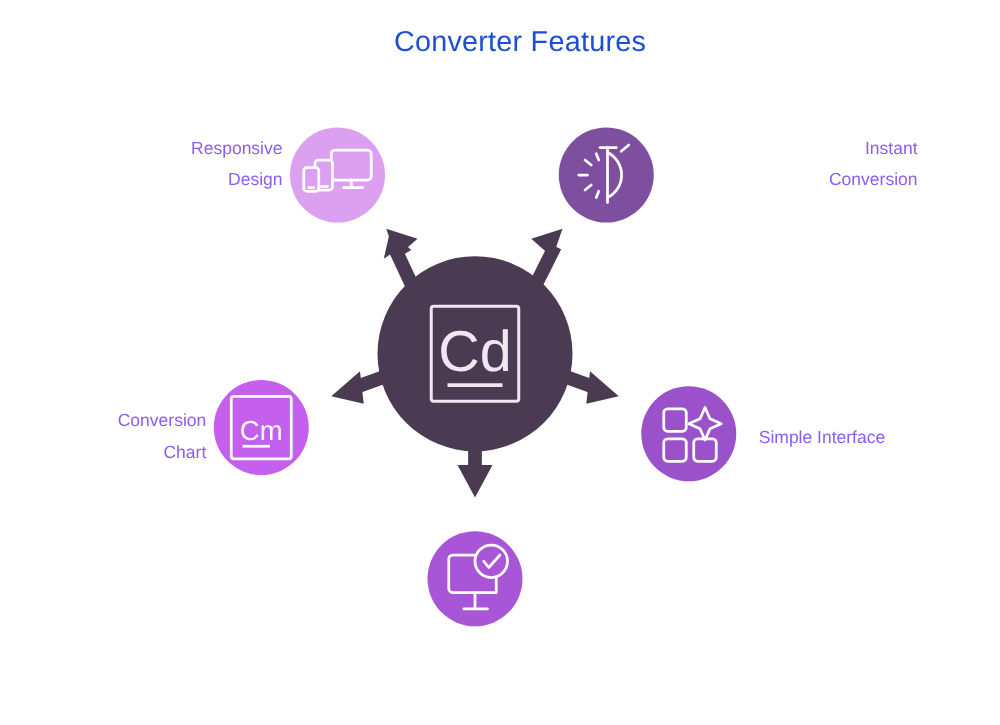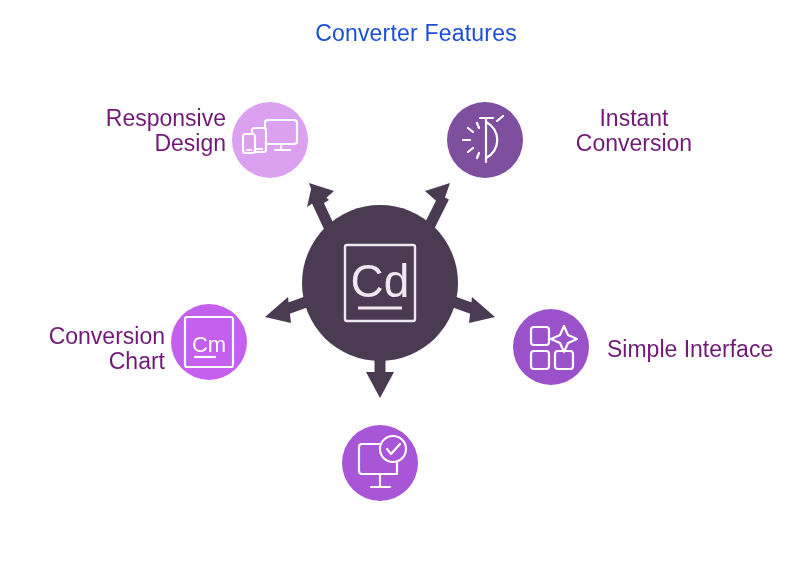--- a/index.html
+++ b/index.html
@@ -33,36 +33,36 @@
   }
   .diagram-svg {
     position: absolute;
     top: 0;
     left: 0;
     width: 800px;
     height: 580px;
   }
   .node-label {
     position: absolute;
-    font-size: 23px;
+    font-size: 14px;
     line-height: 25px;
-    color: #701a75;
+    color: #8b5cf6;
     white-space: pre-line;
   }
   .label-responsive {
     top: 106px;
     left: 66px;
     width: 160px;
     text-align: right;
   }
   .label-instant {
     top: 106px;
     left: 534px;
     width: 200px;
-    text-align: center;
+    text-align: right;
   }
   .label-chart {
     top: 324px;
     left: 10px;
     width: 155px;
     text-align: right;
   }
   .label-simple {
     top: 337px;
     left: 607px;

